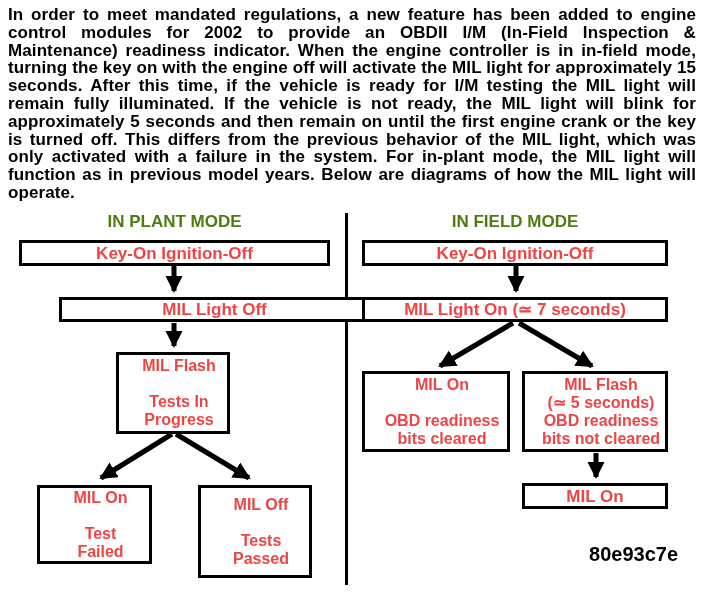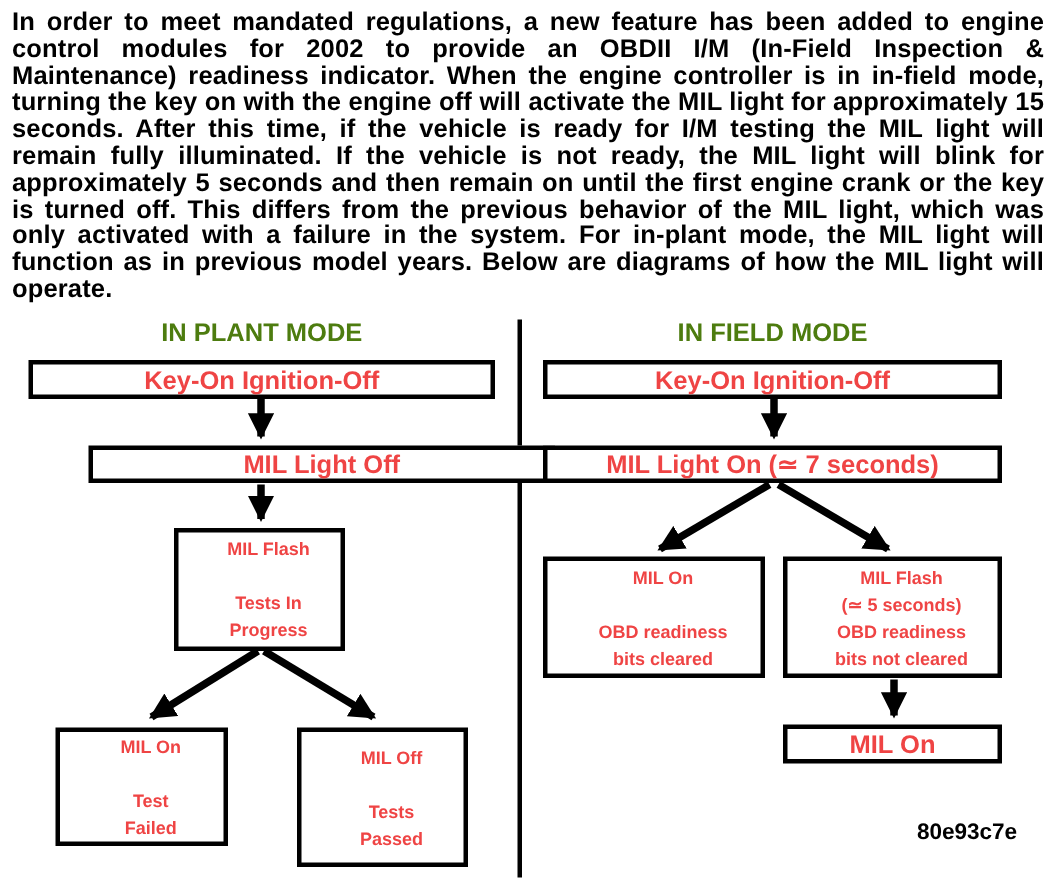--- a/index.html
+++ b/index.html
@@ -31,24 +31,24 @@
   .fbox{
     position:absolute;
     background:#fff;border:3px solid #000;
     display:flex;align-items:center;justify-content:center;
     text-align:center;
     font-weight:700;color:#ef4444;
     white-space:pre-line;
     box-sizing:border-box;
   }
   .fbox.wide{font-size:17px;line-height:19px;}
-  .fbox.small{font-size:12px;line-height:18px;padding-left:12px;}
+  .fbox.small{font-size:16px;line-height:18px;padding-left:12px;}
   .fig-code{
     position:absolute;top:547px;right:26px;
-    font-weight:700;font-size:15px;line-height:15px;color:#000;
+    font-weight:700;font-size:20px;line-height:15px;color:#000;
   }
 </style>
 </head>
 <body>
 
 <div class="page">
 
   <p class="intro">In order to meet mandated regulations, a new feature has been added to engine control modules for 2002 to provide an OBDII I/M (In-Field Inspection &amp; Maintenance) readiness indicator. When the engine controller is in in-field mode, turning the key on with the engine off will activate the MIL light for approximately 15 seconds. After this time, if the vehicle is ready for I/M testing the MIL light will remain fully illuminated. If the vehicle is not ready, the MIL light will blink for approximately 5 seconds and then remain on until the first engine crank or the key is turned off. This differs from the previous behavior of the MIL light, which was only activated with a failure in the system. For in-plant mode, the MIL light will function as in previous model years. Below are diagrams of how the MIL light will operate.</p>
 
   <svg class="arrows" viewBox="0 0 704 596" xmlns="http://www.w3.org/2000/svg">

